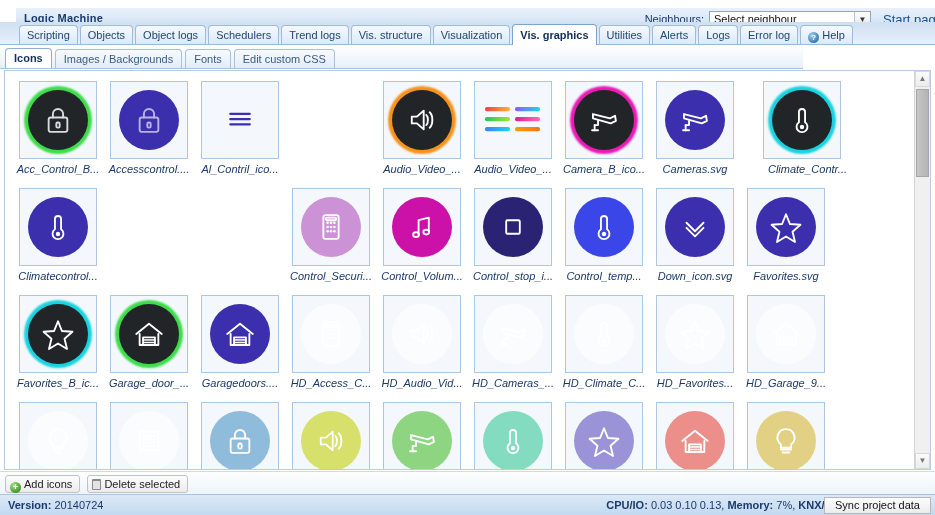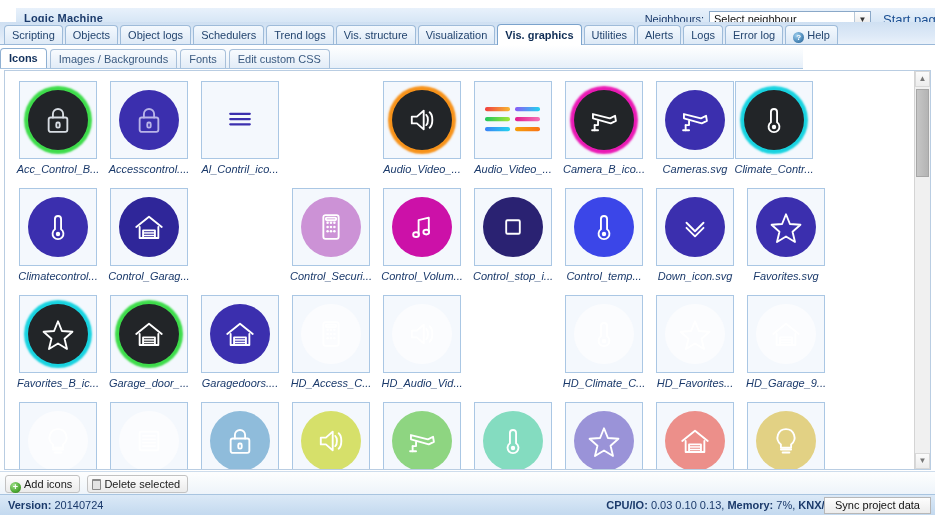--- a/index.html
+++ b/index.html
@@ -48,21 +48,21 @@
     position: absolute; right: 8px; top: 4px;
     font-size: 13px; color: #1b4f93; text-decoration: underline; cursor: pointer;
   }
 
   
   #mainnav {
     position: absolute; left: 0; top: 22px; width: 935px; height: 23px;
     background: linear-gradient(to bottom, #cfe0f2 0%, #dde9f7 60%, #e9f1fa 100%);
     border-bottom: 1px solid #9ab8d8;
     white-space: nowrap;
-    padding-left: 4px;
+    padding-left: 19px;
   }
   .mtab {
     display: inline-block;
     height: 19px; line-height: 18px;
     margin-top: 3px; margin-right: 2px;
     padding: 0 7px;
     font-size: 11px; color: #24456f;
     background: linear-gradient(to bottom,#f4f9fe,#dde9f6);
     border: 1px solid #9ebbd9;
     border-bottom: none;
@@ -81,20 +81,21 @@
     background: radial-gradient(circle at 35% 32%, #9fd0ef 0%, #4a87b8 60%, #2a5c86 100%);
     color: #fff; font-size: 8px; line-height: 11px; text-align: center;
     margin-right: 3px; vertical-align: -1px; font-weight: bold;
   }
 
   
   #subnav {
     position: absolute; left: 0; top: 45px; width: 803px; height: 24px;
     background: linear-gradient(to bottom, #ffffff 0%, #f2f7fc 55%, #e6eff9 100%);
     border-bottom: 1px solid #a8c4e0;
+    padding-left: 5px;
     white-space: nowrap;
   }
   .stab {
     display: inline-block;
     height: 19px; line-height: 18px;
     margin-top: 4px; margin-right: 3px;
     padding: 0 8px;
     font-size: 11px; color: #3a5a80;
     background: linear-gradient(to bottom,#f8fbfe,#e2ecf7);
     border: 1px solid #a8c0da;
@@ -341,21 +342,21 @@
               <svg width="34" height="34" viewBox="0 0 40 40">
                 <path d="M7 13l20 5 6-3 1 6-6 3-21-6z" fill="none" stroke="#ffffff" stroke-width="2.2" stroke-linecap="round" stroke-linejoin="round"></path>
                 <path d="M13 21v5h-4" fill="none" stroke="#ffffff" stroke-width="2.2" stroke-linecap="round" stroke-linejoin="round"></path>
                 <path d="M9 26v6" fill="none" stroke="#ffffff" stroke-width="2.2" stroke-linecap="round" stroke-linejoin="round"></path>
                 <path d="M6 32h7" fill="none" stroke="#ffffff" stroke-width="2.2" stroke-linecap="round" stroke-linejoin="round"></path>
               </svg>
             </div>
           </div>
           <div class="ilabel">Cameras.svg</div>
         </div>
-        <div class="icell" style="left: 724px;">
+        <div class="icell" style="left: 752px; text-align: right;">
           <div class="ibox">
             <div class="disc" style="background: rgb(34, 37, 40); box-shadow: rgb(23, 211, 224) 0px 0px 2px 4px;">
               <svg width="34" height="34" viewBox="0 0 40 40">
                 <path d="M20 7a3.6 3.6 0 0 1 3.6 3.6v12a6.4 6.4 0 1 1-7.2 0v-12A3.6 3.6 0 0 1 20 7z" fill="none" stroke="#ffffff" stroke-width="2.2" stroke-linecap="round" stroke-linejoin="round"></path>
                 <circle cx="20" cy="28.2" r="2.6" fill="#ffffff"></circle>
               </svg>
             </div>
           </div>
           <div class="ilabel">Climate_Contr...</div>
         </div>
@@ -364,34 +365,20 @@
         <div class="icell" style="left: 8px;">
           <div class="ibox">
             <div class="disc" style="background: rgb(59, 47, 174);">
               <svg width="34" height="34" viewBox="0 0 40 40">
                 <path d="M20 7a3.6 3.6 0 0 1 3.6 3.6v12a6.4 6.4 0 1 1-7.2 0v-12A3.6 3.6 0 0 1 20 7z" fill="none" stroke="#ffffff" stroke-width="2.2" stroke-linecap="round" stroke-linejoin="round"></path>
                 <circle cx="20" cy="28.2" r="2.6" fill="#ffffff"></circle>
               </svg>
             </div>
           </div>
           <div class="ilabel">Climatecontrol...</div>
-        </div>
-        <div class="icell" style="left: 99px;">
-          <div class="ibox">
-            <div class="disc" style="background: rgb(47, 38, 153);">
-              <svg width="34" height="34" viewBox="0 0 40 40">
-                <path d="M5 20L20 8l15 12" fill="none" stroke="#ffffff" stroke-width="2.2" stroke-linecap="round" stroke-linejoin="round"></path>
-                <path d="M9 20v13h22V20" fill="none" stroke="#ffffff" stroke-width="2.2" stroke-linecap="round" stroke-linejoin="round"></path>
-                <rect x="13" y="24" width="14" height="9" fill="none" stroke="#ffffff" stroke-width="2.2" stroke-linecap="round" stroke-linejoin="round"></rect>
-                <line x1="13" y1="27" x2="27" y2="27" stroke="#ffffff" stroke-width="1.8"></line>
-                <line x1="13" y1="30" x2="27" y2="30" stroke="#ffffff" stroke-width="1.8"></line>
-              </svg>
-            </div>
-          </div>
-          <div class="ilabel">Control_Garag...</div>
         </div>
         <div class="icell" style="left: 281px;">
           <div class="ibox">
             <div class="disc" style="background: rgb(204, 146, 214);">
               <svg width="34" height="34" viewBox="0 0 40 40">
                 <rect x="11" y="6" width="18" height="28" rx="2.5" fill="none" stroke="#ffffff" stroke-width="2.2" stroke-linecap="round" stroke-linejoin="round"></rect>
                 <g fill="#ffffff">
                   <circle cx="16" cy="15" r="1.5"></circle>
                   <circle cx="20" cy="15" r="1.5"></circle>
                   <circle cx="24" cy="15" r="1.5"></circle>
@@ -528,20 +515,33 @@
           <div class="ibox">
             <div class="disc" style="background: rgb(251, 252, 254);">
               <svg width="34" height="34" viewBox="0 0 40 40">
                 <path d="M8 16h6l8-7v22l-8-7H8z" fill="none" stroke="#ffffff" stroke-width="2.2" stroke-linecap="round" stroke-linejoin="round"></path>
                 <path d="M25 14c2.6 2.2 2.6 9.8 0 12" fill="none" stroke="#ffffff" stroke-width="2.2" stroke-linecap="round" stroke-linejoin="round"></path>
                 <path d="M29 11c4.2 3.4 4.2 14.6 0 18" fill="none" stroke="#ffffff" stroke-width="2.2" stroke-linecap="round" stroke-linejoin="round"></path>
               </svg>
             </div>
           </div>
           <div class="ilabel">HD_Audio_Vid...</div>
+        </div>
+        <div class="icell" style="left: 463px;">
+          <div class="ibox">
+            <div class="disc" style="background: rgb(251, 252, 254);">
+              <svg width="34" height="34" viewBox="0 0 40 40">
+                <path d="M7 13l20 5 6-3 1 6-6 3-21-6z" fill="none" stroke="#ffffff" stroke-width="2.2" stroke-linecap="round" stroke-linejoin="round"></path>
+                <path d="M13 21v5h-4" fill="none" stroke="#ffffff" stroke-width="2.2" stroke-linecap="round" stroke-linejoin="round"></path>
+                <path d="M9 26v6" fill="none" stroke="#ffffff" stroke-width="2.2" stroke-linecap="round" stroke-linejoin="round"></path>
+                <path d="M6 32h7" fill="none" stroke="#ffffff" stroke-width="2.2" stroke-linecap="round" stroke-linejoin="round"></path>
+              </svg>
+            </div>
+          </div>
+          <div class="ilabel">HD_Cameras_...</div>
         </div>
         <div class="icell" style="left: 554px;">
           <div class="ibox">
             <div class="disc" style="background: rgb(251, 252, 254);">
               <svg width="34" height="34" viewBox="0 0 40 40">
                 <path d="M20 7a3.6 3.6 0 0 1 3.6 3.6v12a6.4 6.4 0 1 1-7.2 0v-12A3.6 3.6 0 0 1 20 7z" fill="none" stroke="#ffffff" stroke-width="2.2" stroke-linecap="round" stroke-linejoin="round"></path>
                 <circle cx="20" cy="28.2" r="2.6" fill="#ffffff"></circle>
               </svg>
             </div>
           </div>

